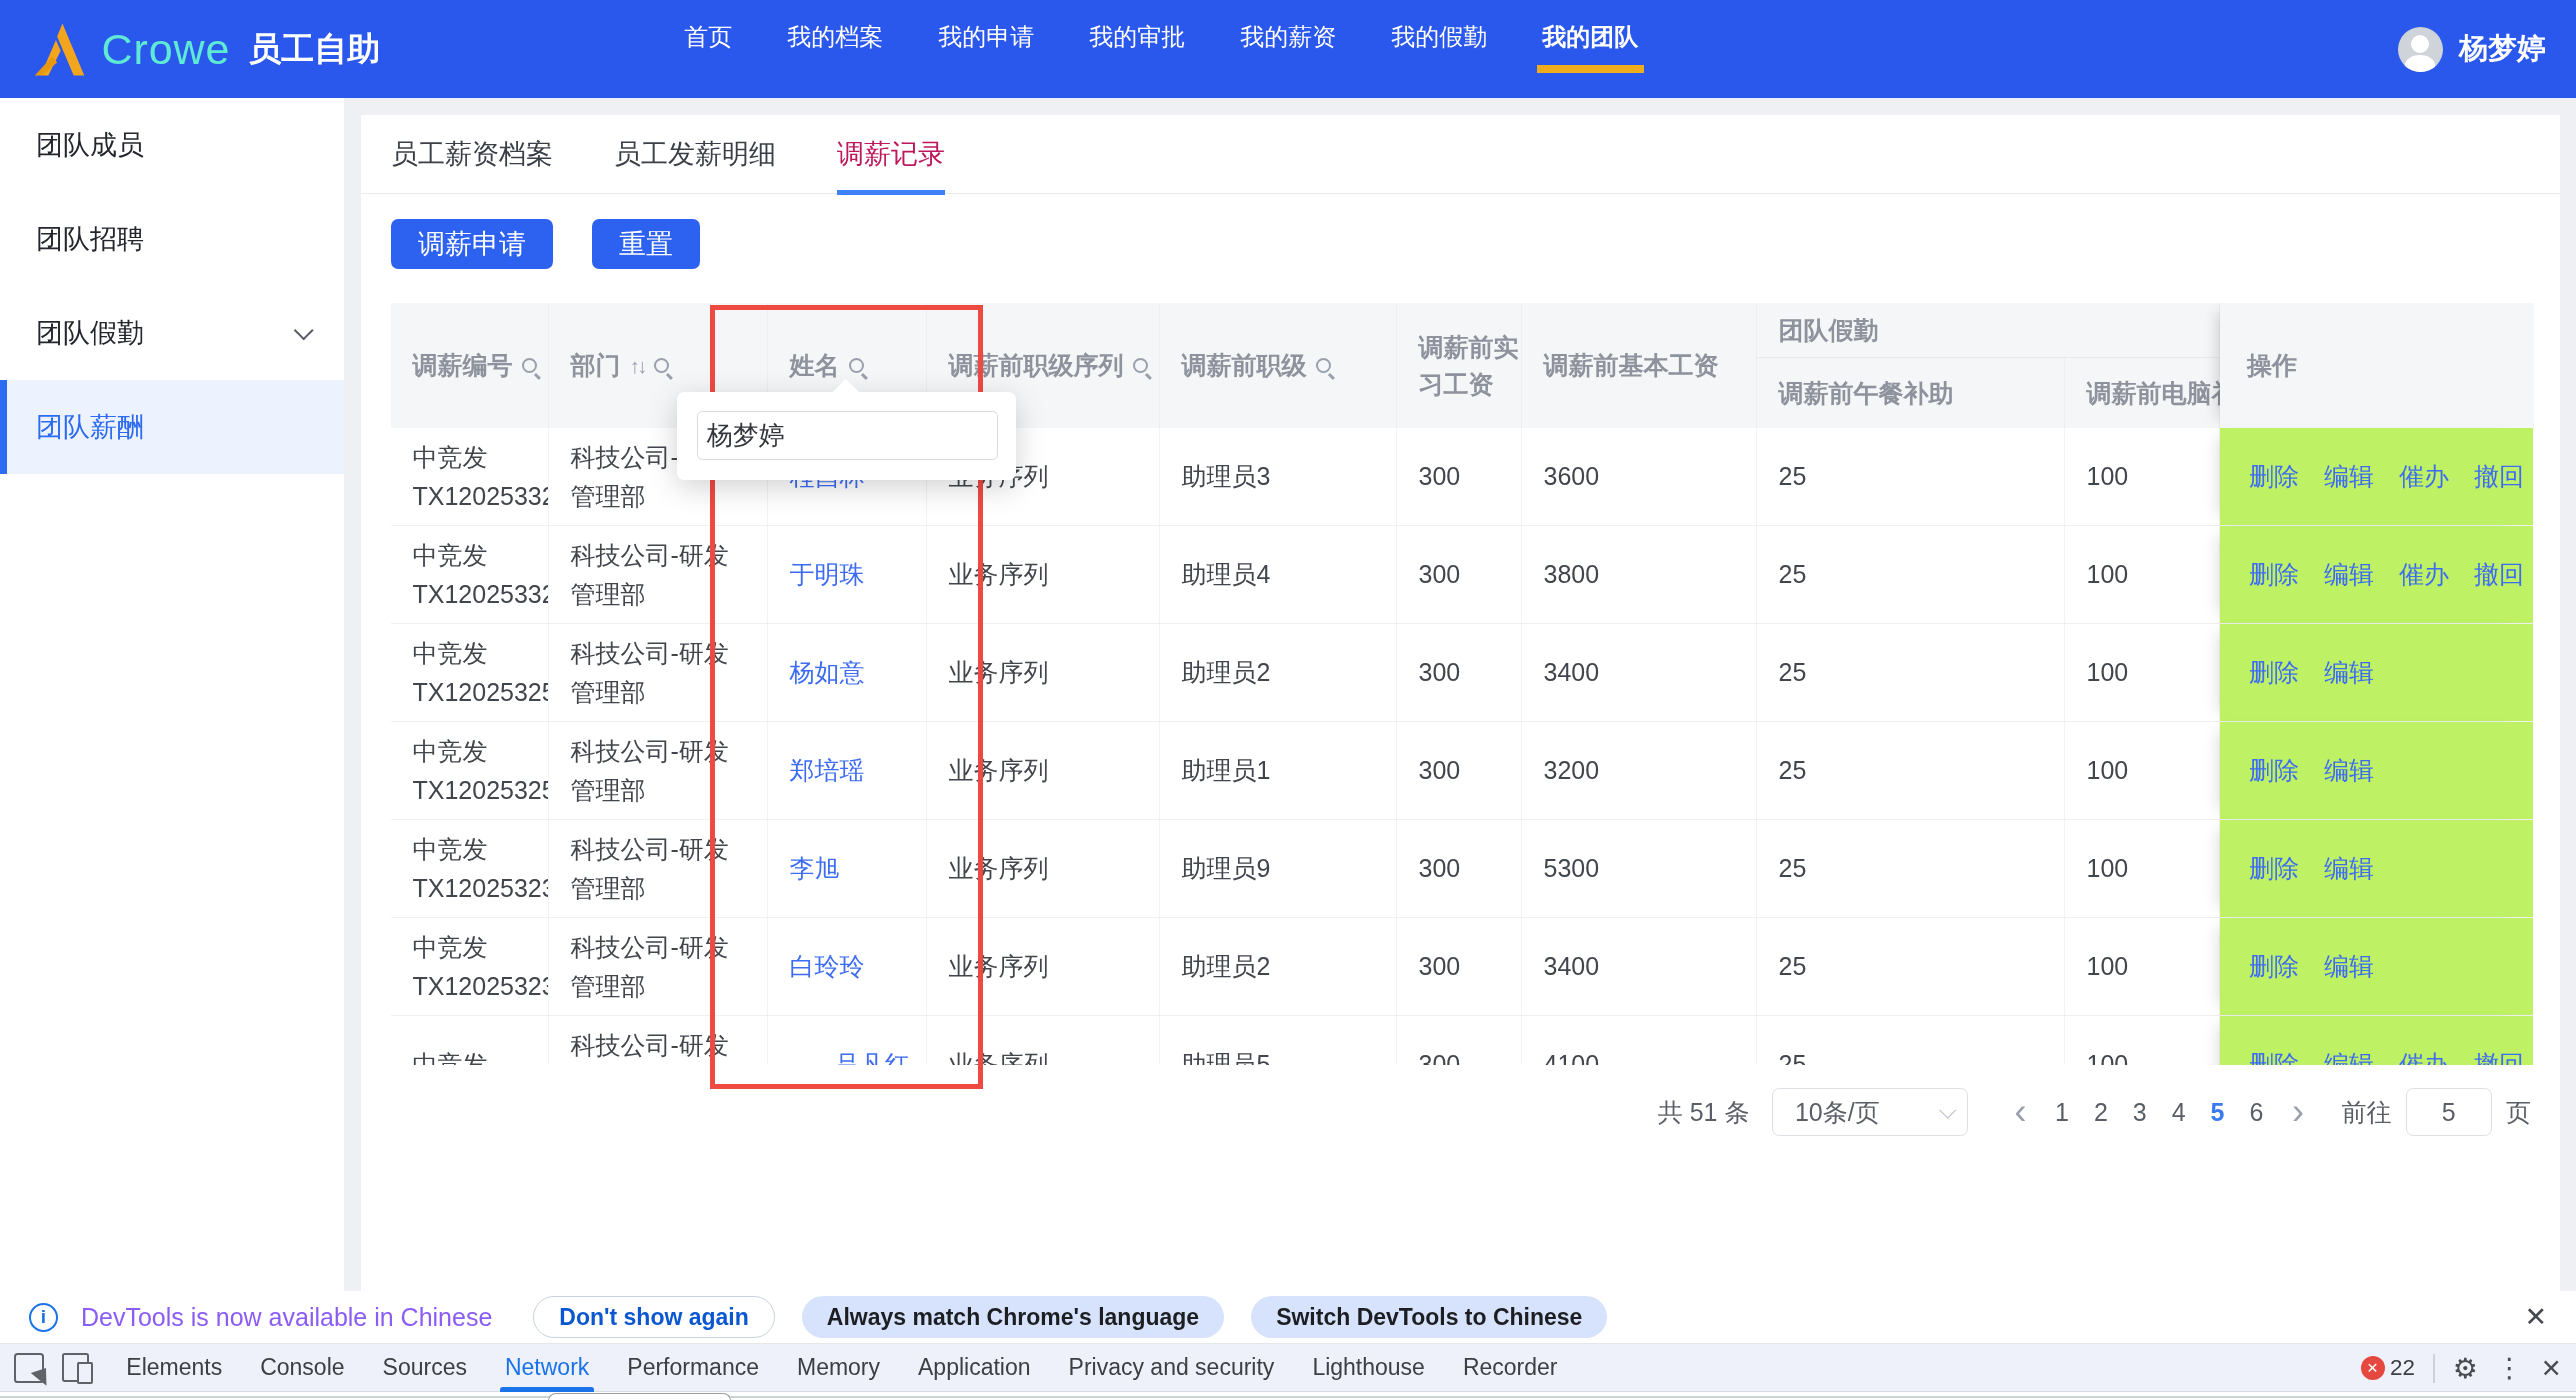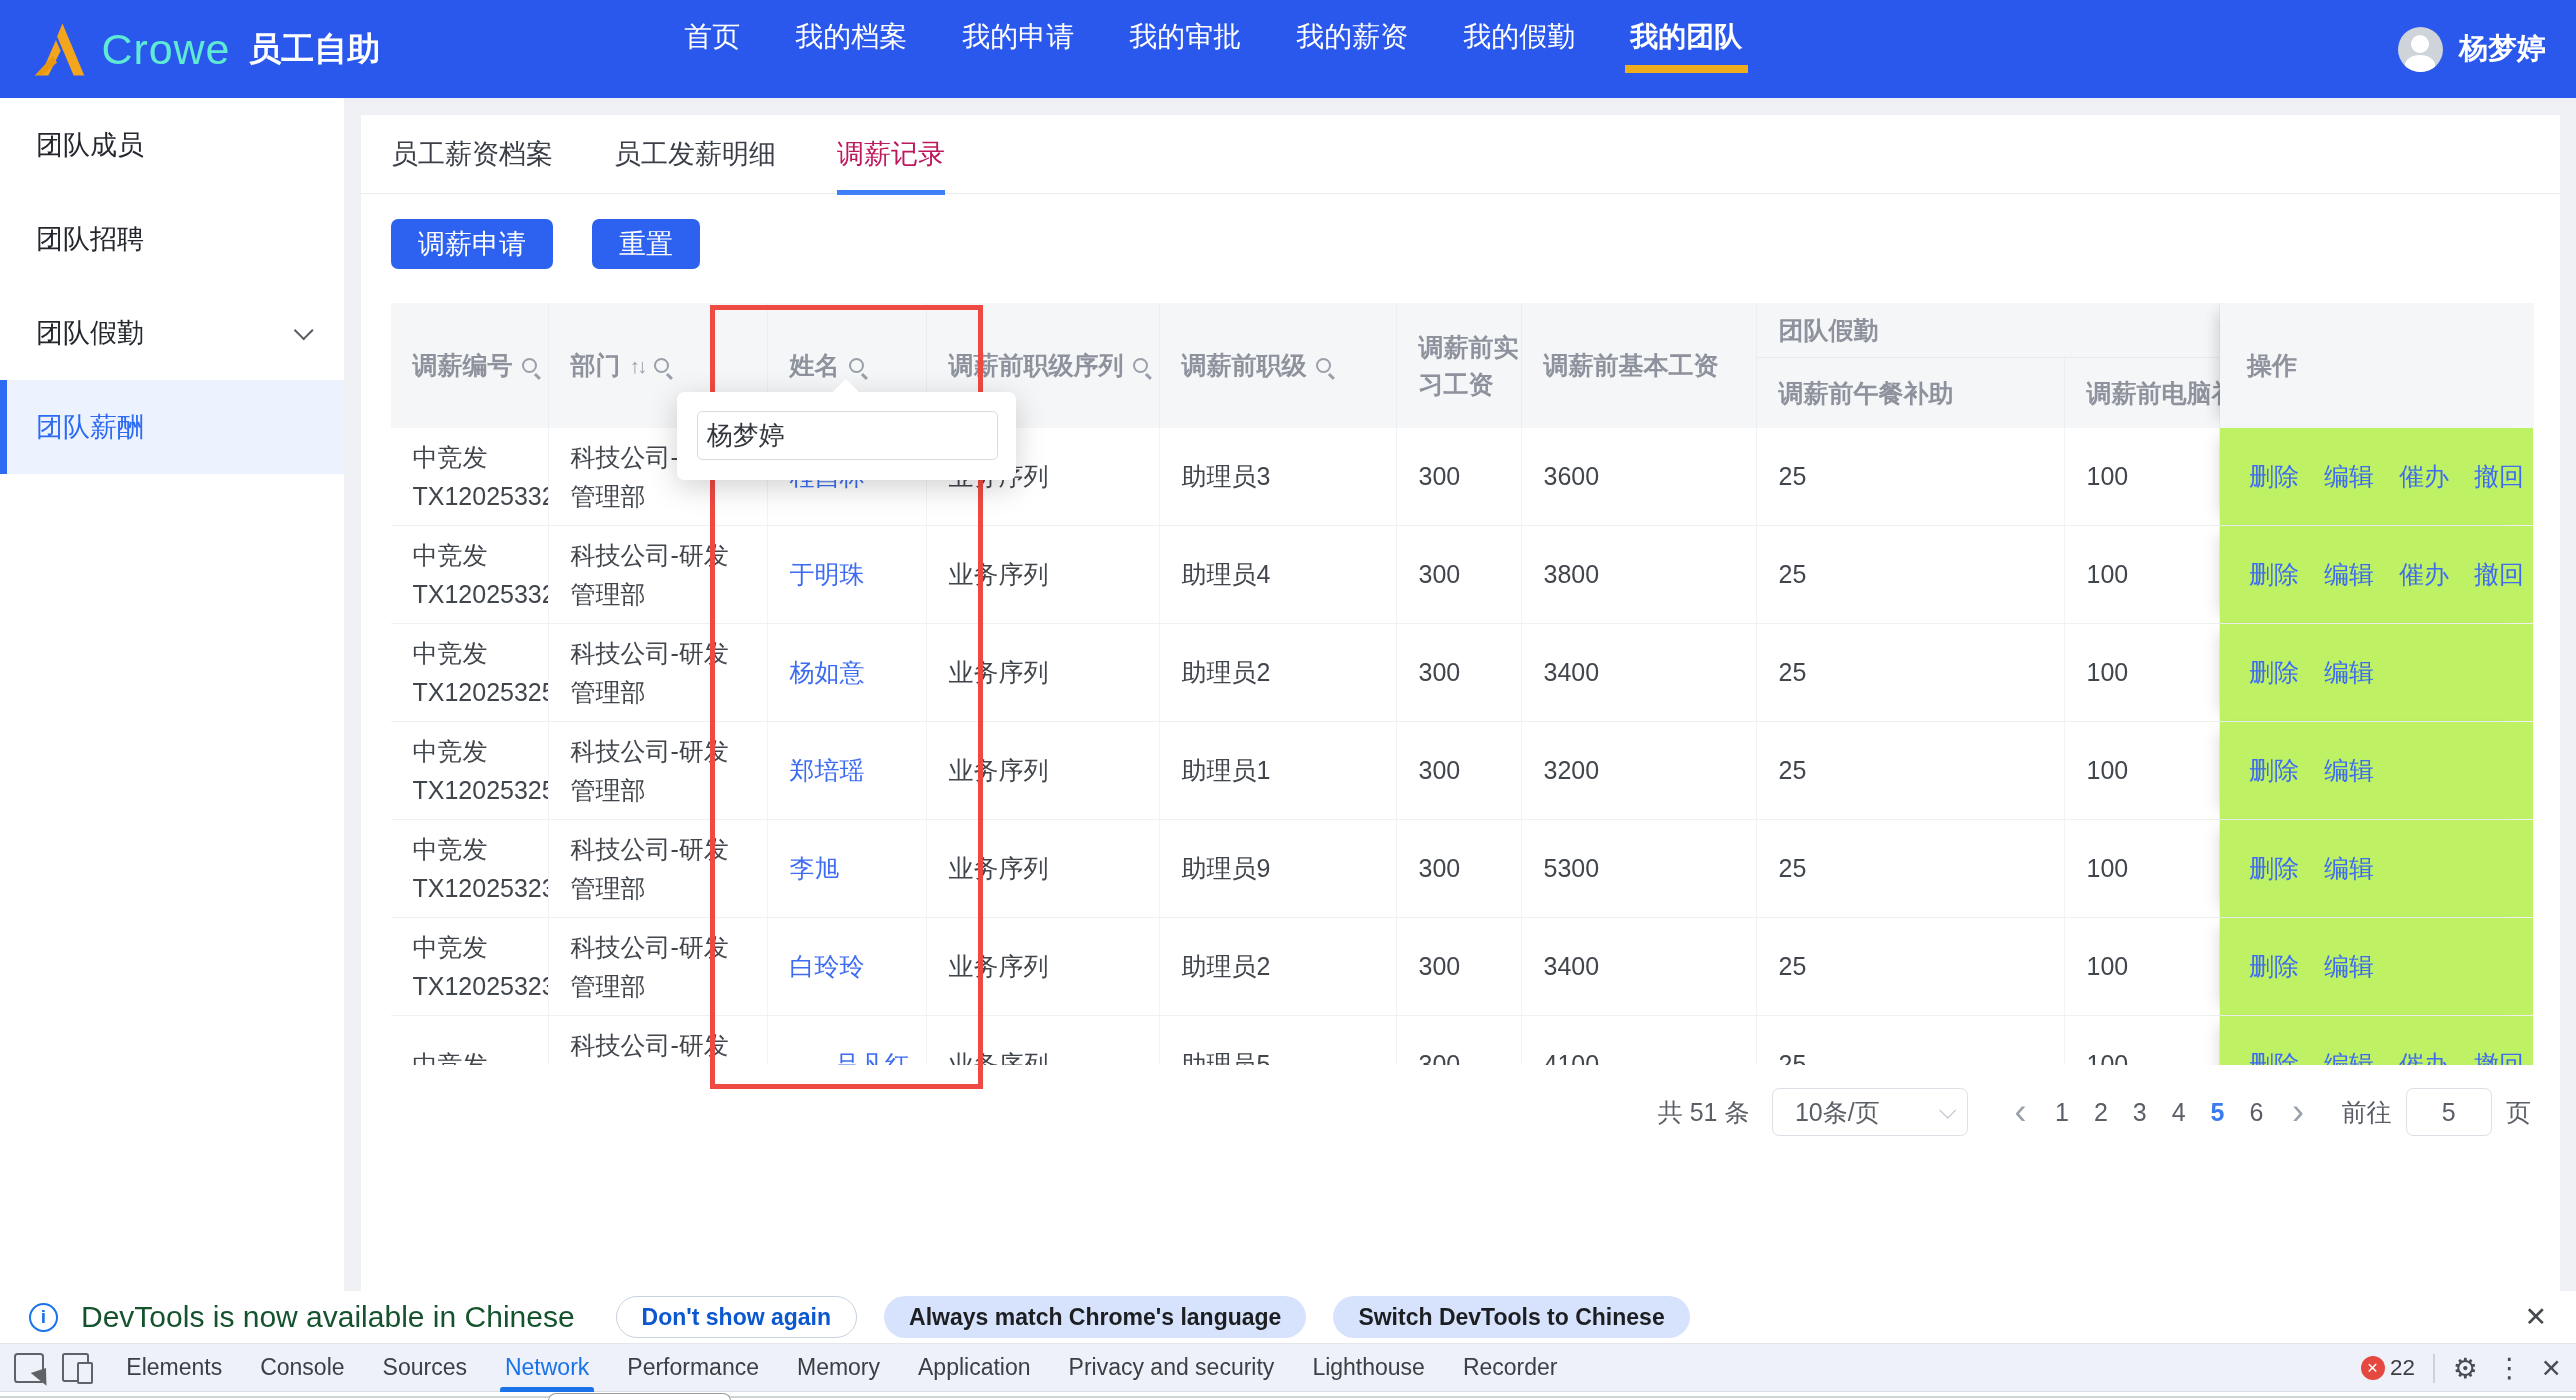--- a/index.html
+++ b/index.html
@@ -6,21 +6,21 @@
   html,body { width:2576px; height:1400px; overflow:hidden; font-family:"Liberation Sans", sans-serif; background:#eef0f4; }
   .app { position:relative; width:2576px; height:1400px; }
 
   
   .topbar { position:absolute; top:0; left:0; width:100%; height:98px; background:#2b58ec; display:flex; align-items:center; padding:0 30px; }
   .logo { display:flex; align-items:center; }
   .logo svg { width:59px; height:59px; }
   .brand { color:#5eead4; font-size:43px; letter-spacing:0.9px; margin-left:12.5px; }
   .product { color:#fff; font-size:33px; font-weight:700; margin-left:18px; }
   .nav { display:flex; margin-left:304px; height:98px; }
-  .nav-item { position:relative; color:#fff; font-size:28px; display:flex; align-items:center; height:73px; margin-right:55px; cursor:pointer; white-space:nowrap; }
+  .nav-item { position:relative; color:#fff; font-size:24px; display:flex; align-items:center; height:73px; margin-right:55px; cursor:pointer; white-space:nowrap; }
   .nav-item.active { font-weight:700; }
   .nav-item.active::after { content:""; position:absolute; left:-5.4px; right:-5.4px; bottom:0; height:8px; background:#efac1d; }
   .userbox { margin-left:auto; display:flex; align-items:center; }
   .avatar { width:45px; height:45px; border-radius:50%; background:#cfd3da; position:relative; overflow:hidden; }
   .avatar::before { content:""; position:absolute; left:13.4px; top:8px; width:18px; height:18px; border-radius:50%; background:#fff; }
   .avatar::after { content:""; position:absolute; left:7.2px; top:28px; width:30px; height:19.7px; border-radius:50% 50% 0 0; background:#fff; }
   .username { color:#fff; font-size:29px; font-weight:700; margin-left:16px; }
 
   
   .sidebar { position:absolute; top:98px; left:0; width:344px; bottom:109px; background:#fff; }
@@ -74,21 +74,21 @@
   .page-num.current { color:#3a7af0; font-weight:700; }
   .pg-goto-label { margin:0 14.3px 0 21.5px; }
   .pg-goto { width:86px; height:48px; border:1.8px solid #dcdfe5; border-radius:7.2px; display:flex; align-items:center; justify-content:center; }
   .pg-unit { margin-left:14.3px; }
 
   
   .devtools { position:absolute; left:0; bottom:0; width:100%; height:109px; background:#fff; color:#3c4043; }
   .infobar { height:53px; display:flex; align-items:center; padding:0 29px; border-bottom:1.8px solid #e4e6ea; background:#fff; }
   .info-icon { width:29px; height:29px; border-radius:50%; border:2.7px solid #1a73e8; color:#1a73e8; display:flex; align-items:center; justify-content:center; font-size:19px; font-weight:700; flex:none; }
   .info-icon::after { content:"i"; }
-  .info-msg { font-size:30px; color:#14532d; margin-left:23px; }
+  .info-msg { font-size:25px; color:#8b5cf6; margin-left:23px; }
   .pill { height:42px; border-radius:23px; display:flex; align-items:center; padding:0 25px; font-size:23px; cursor:pointer; white-space:nowrap; }
   .pill.outline { border:1.8px solid #c9d2e0; color:#0b57d0; background:#fff; margin-left:41px; font-weight:700; }
   .pill.fill { background:#d7e3fc; color:#1c1e21; margin-left:27px; font-weight:700; }
   .x-btn { margin-left:auto; font-size:27px; color:#45484d; cursor:pointer; }
   .x-btn::after { content:"✕"; }
   .tabstrip { height:48px; background:#eef1fa; display:flex; align-items:center; border-bottom:1.8px solid #d8dce4; padding-left:14.3px; position:relative; }
   .dticon { width:30px; height:30px; position:relative; margin-right:18px; cursor:pointer; }
   .icon-inspect { border:2.7px solid #5f6368; border-radius:3.6px; }
   .icon-inspect::after { content:""; position:absolute; right:-6.3px; bottom:-6.3px; border-left:11.6px solid transparent; border-right:5.4px solid transparent; border-top:17px solid #5f6368; transform:rotate(-18deg); }
   .icon-device { border:2.7px solid #5f6368; border-radius:2.7px; width:27px; height:29px; }

